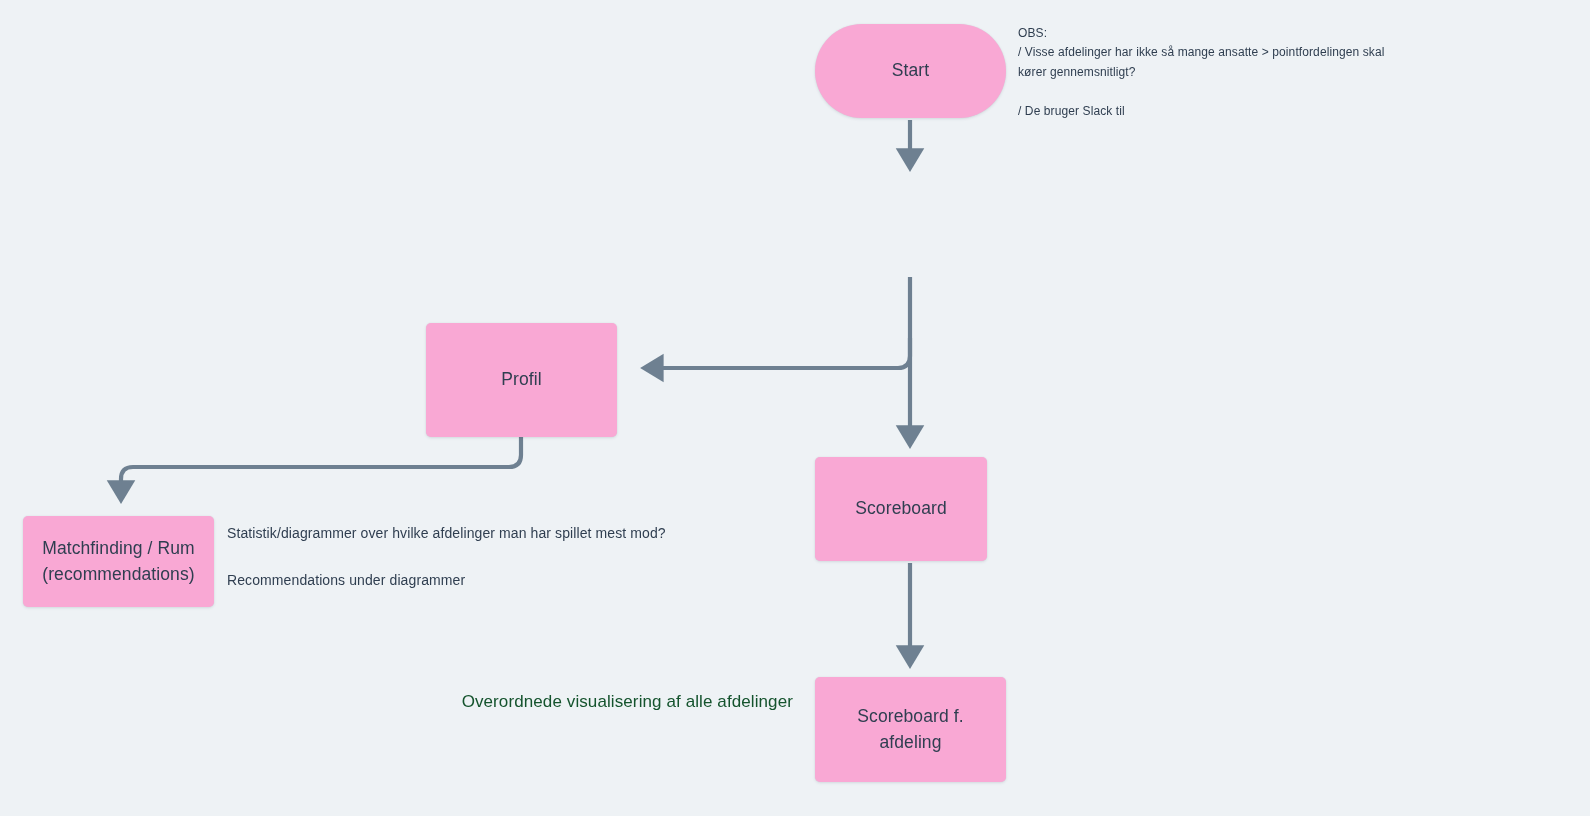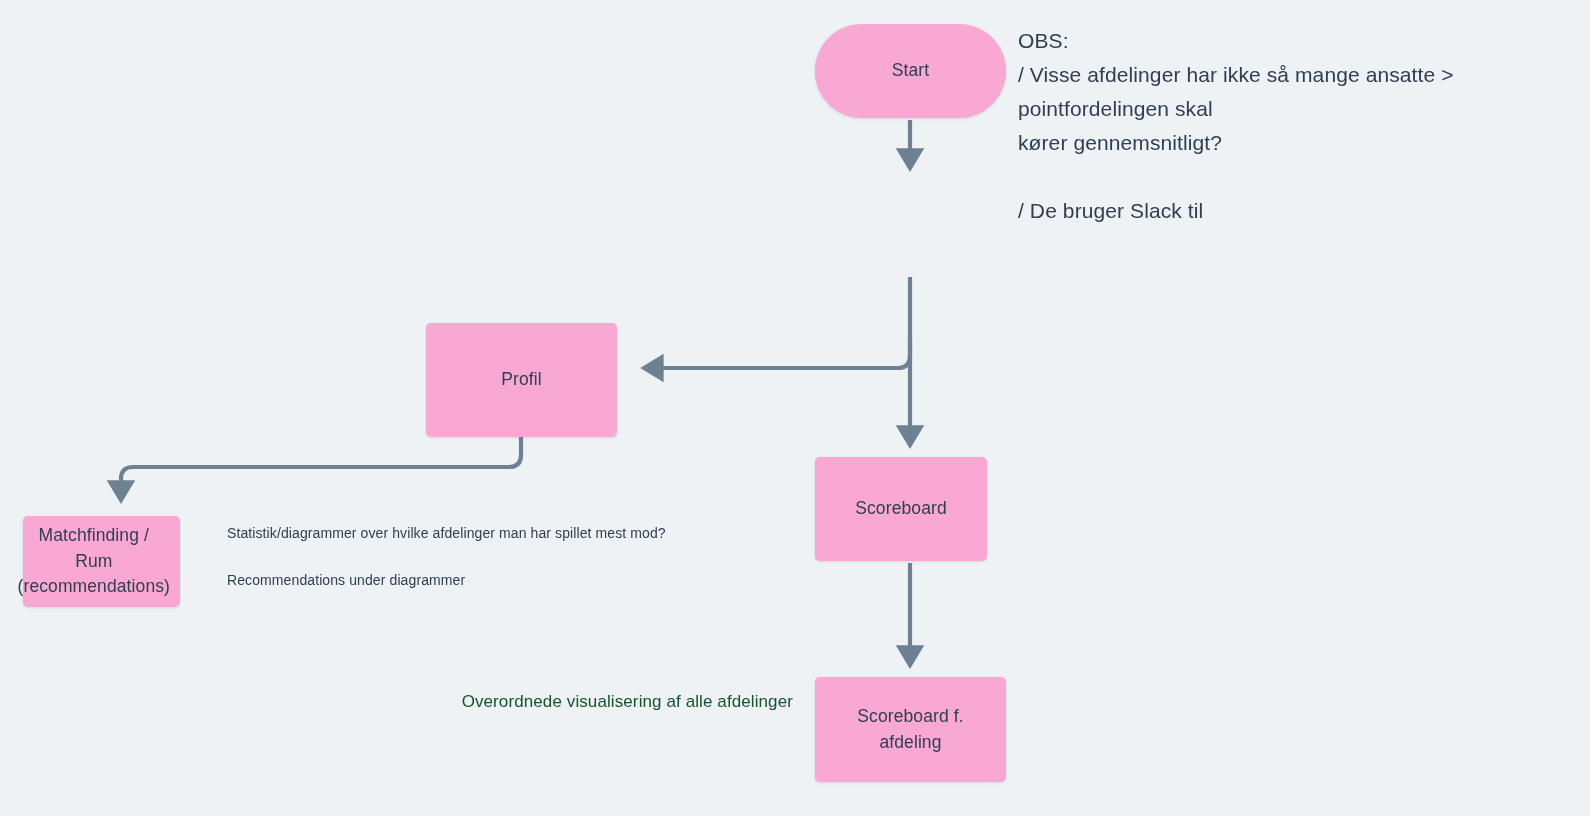--- a/index.html
+++ b/index.html
@@ -55,39 +55,39 @@
   }
 
   .node.pill {
     border-radius: 48px;
   }
 
   
   #node-start        { left: 815px;  top: 24px;  width: 191px; height: 94px; }
   #node-open-app     { left: 815px;  top: 180px; width: 191px; height: 95px; }
   #node-profile      { left: 426px;  top: 323px; width: 191px; height: 114px; align-items: center; }
-  #node-matchfinding { left: 23px;   top: 516px; width: 157px; height: 91px; justify-content: flex-end; }
+  #node-matchfinding { left: 23px;   top: 516px; width: 191px; height: 91px; }
   #node-scoreboard   { left: 815px;  top: 457px; width: 172px; height: 104px; }
   #node-scoreboard-dept { left: 815px; top: 677px; width: 191px; height: 105px; text-align: center; }
 
   .annotation {
     position: absolute;
     font-size: 14px;
     line-height: 1.5;
     color: #2f3e50;
     letter-spacing: 0.1px;
     white-space: pre;
   }
 
   #note-obs {
     left: 1018px;
     top: 24px;
     width: 540px;
     white-space: pre-line;
-    font-size: 21px;
+    font-size: 12px;
     line-height: 1.62;
   }
 
   #anno-statistik    { left: 227px; top: 523px; }
   #anno-recommend    { left: 227px; top: 570px; }
 
   .anno-right {
     position: absolute;
     text-align: right;
     right: 797px;

